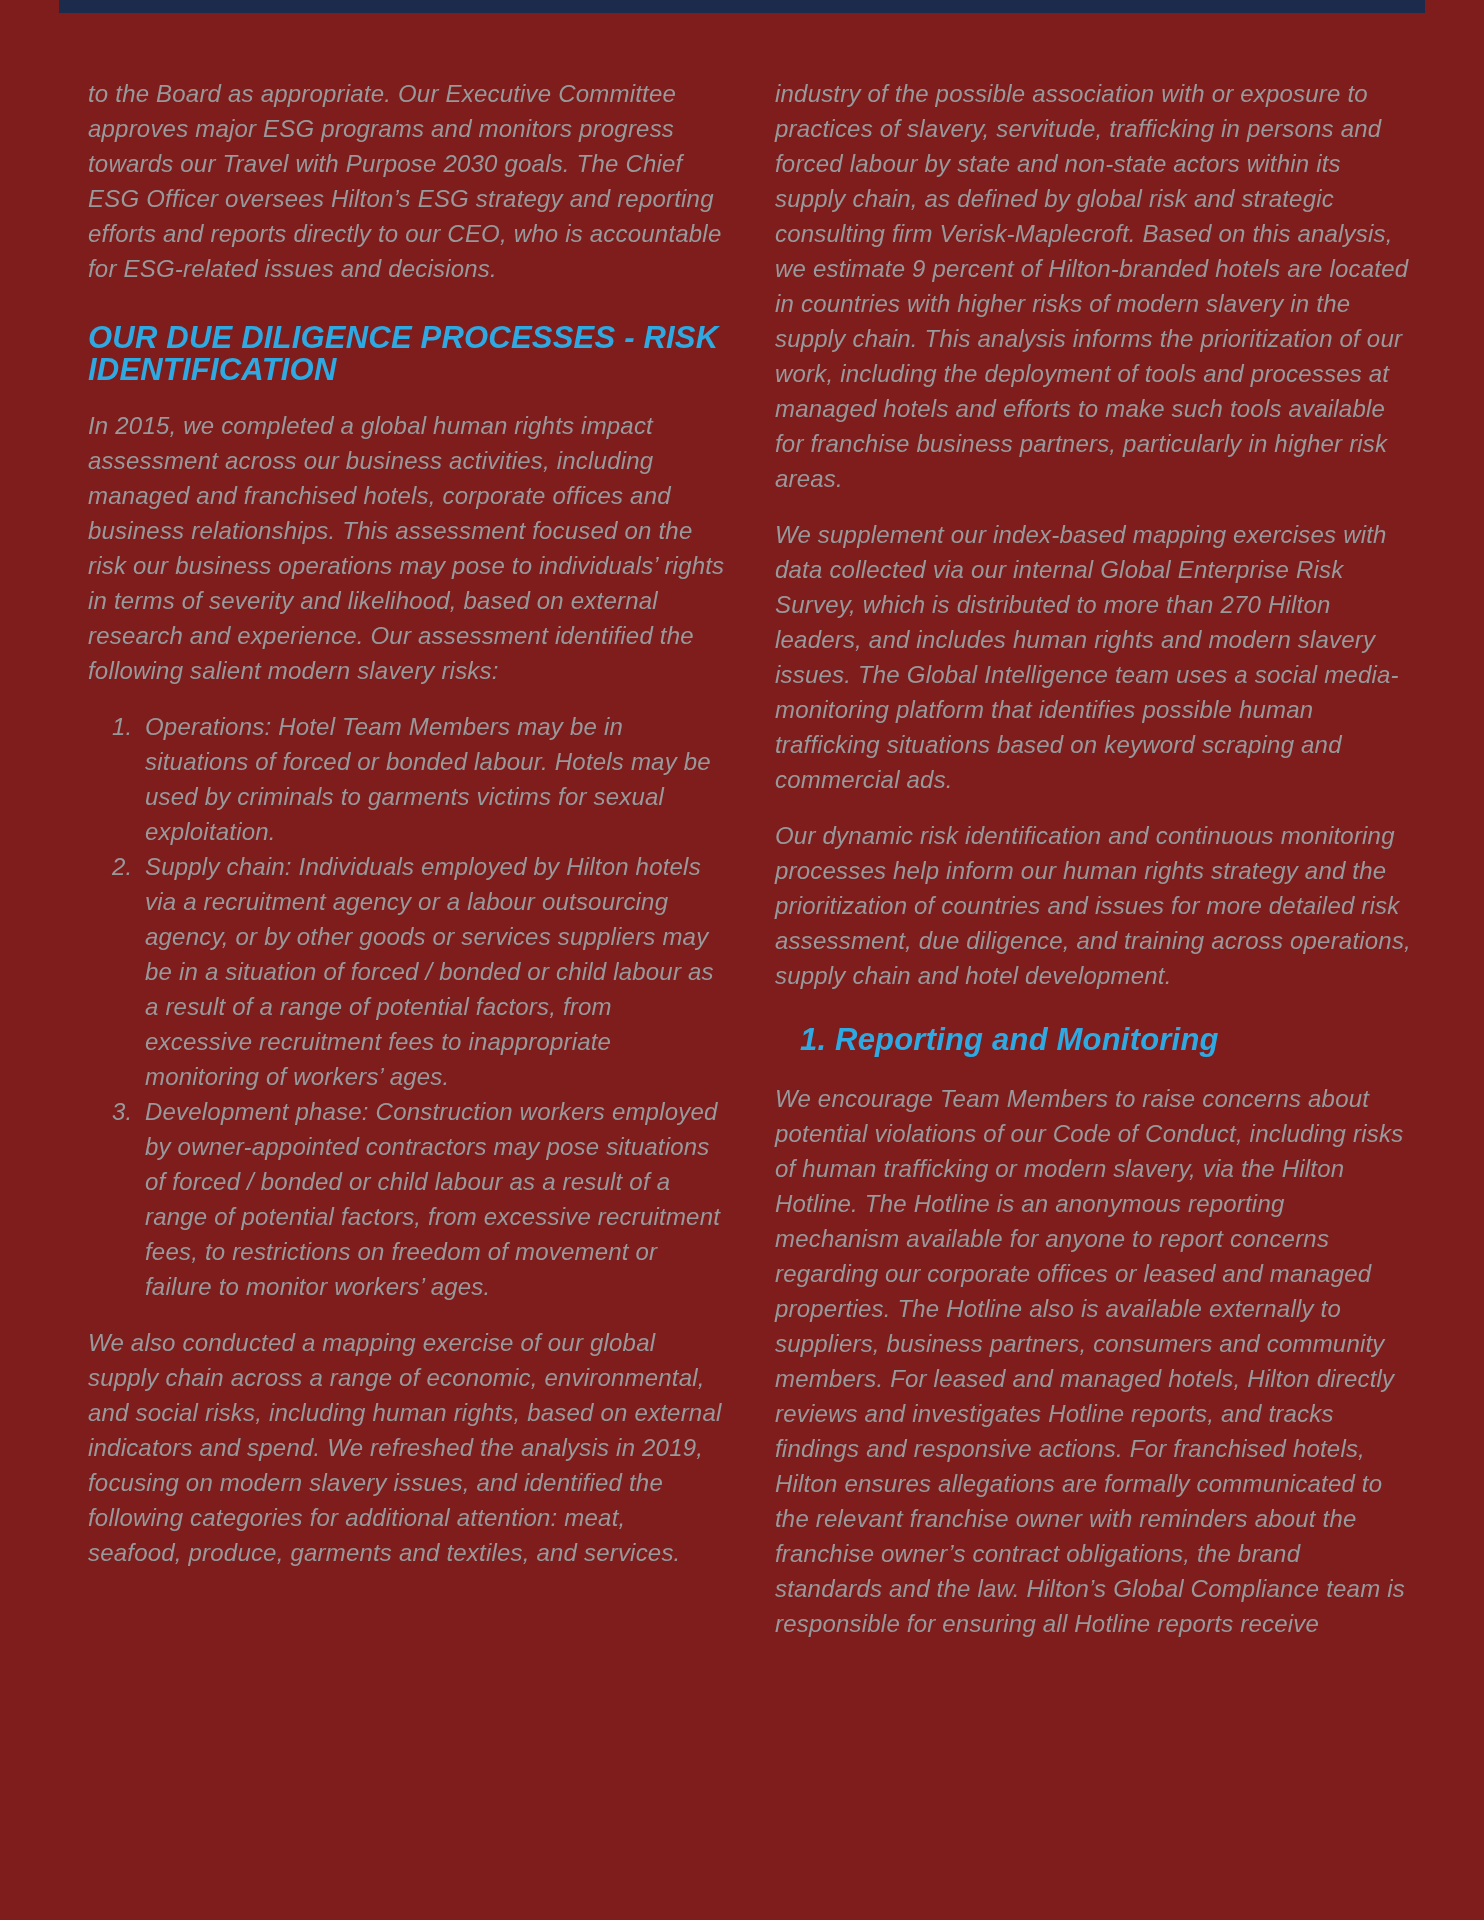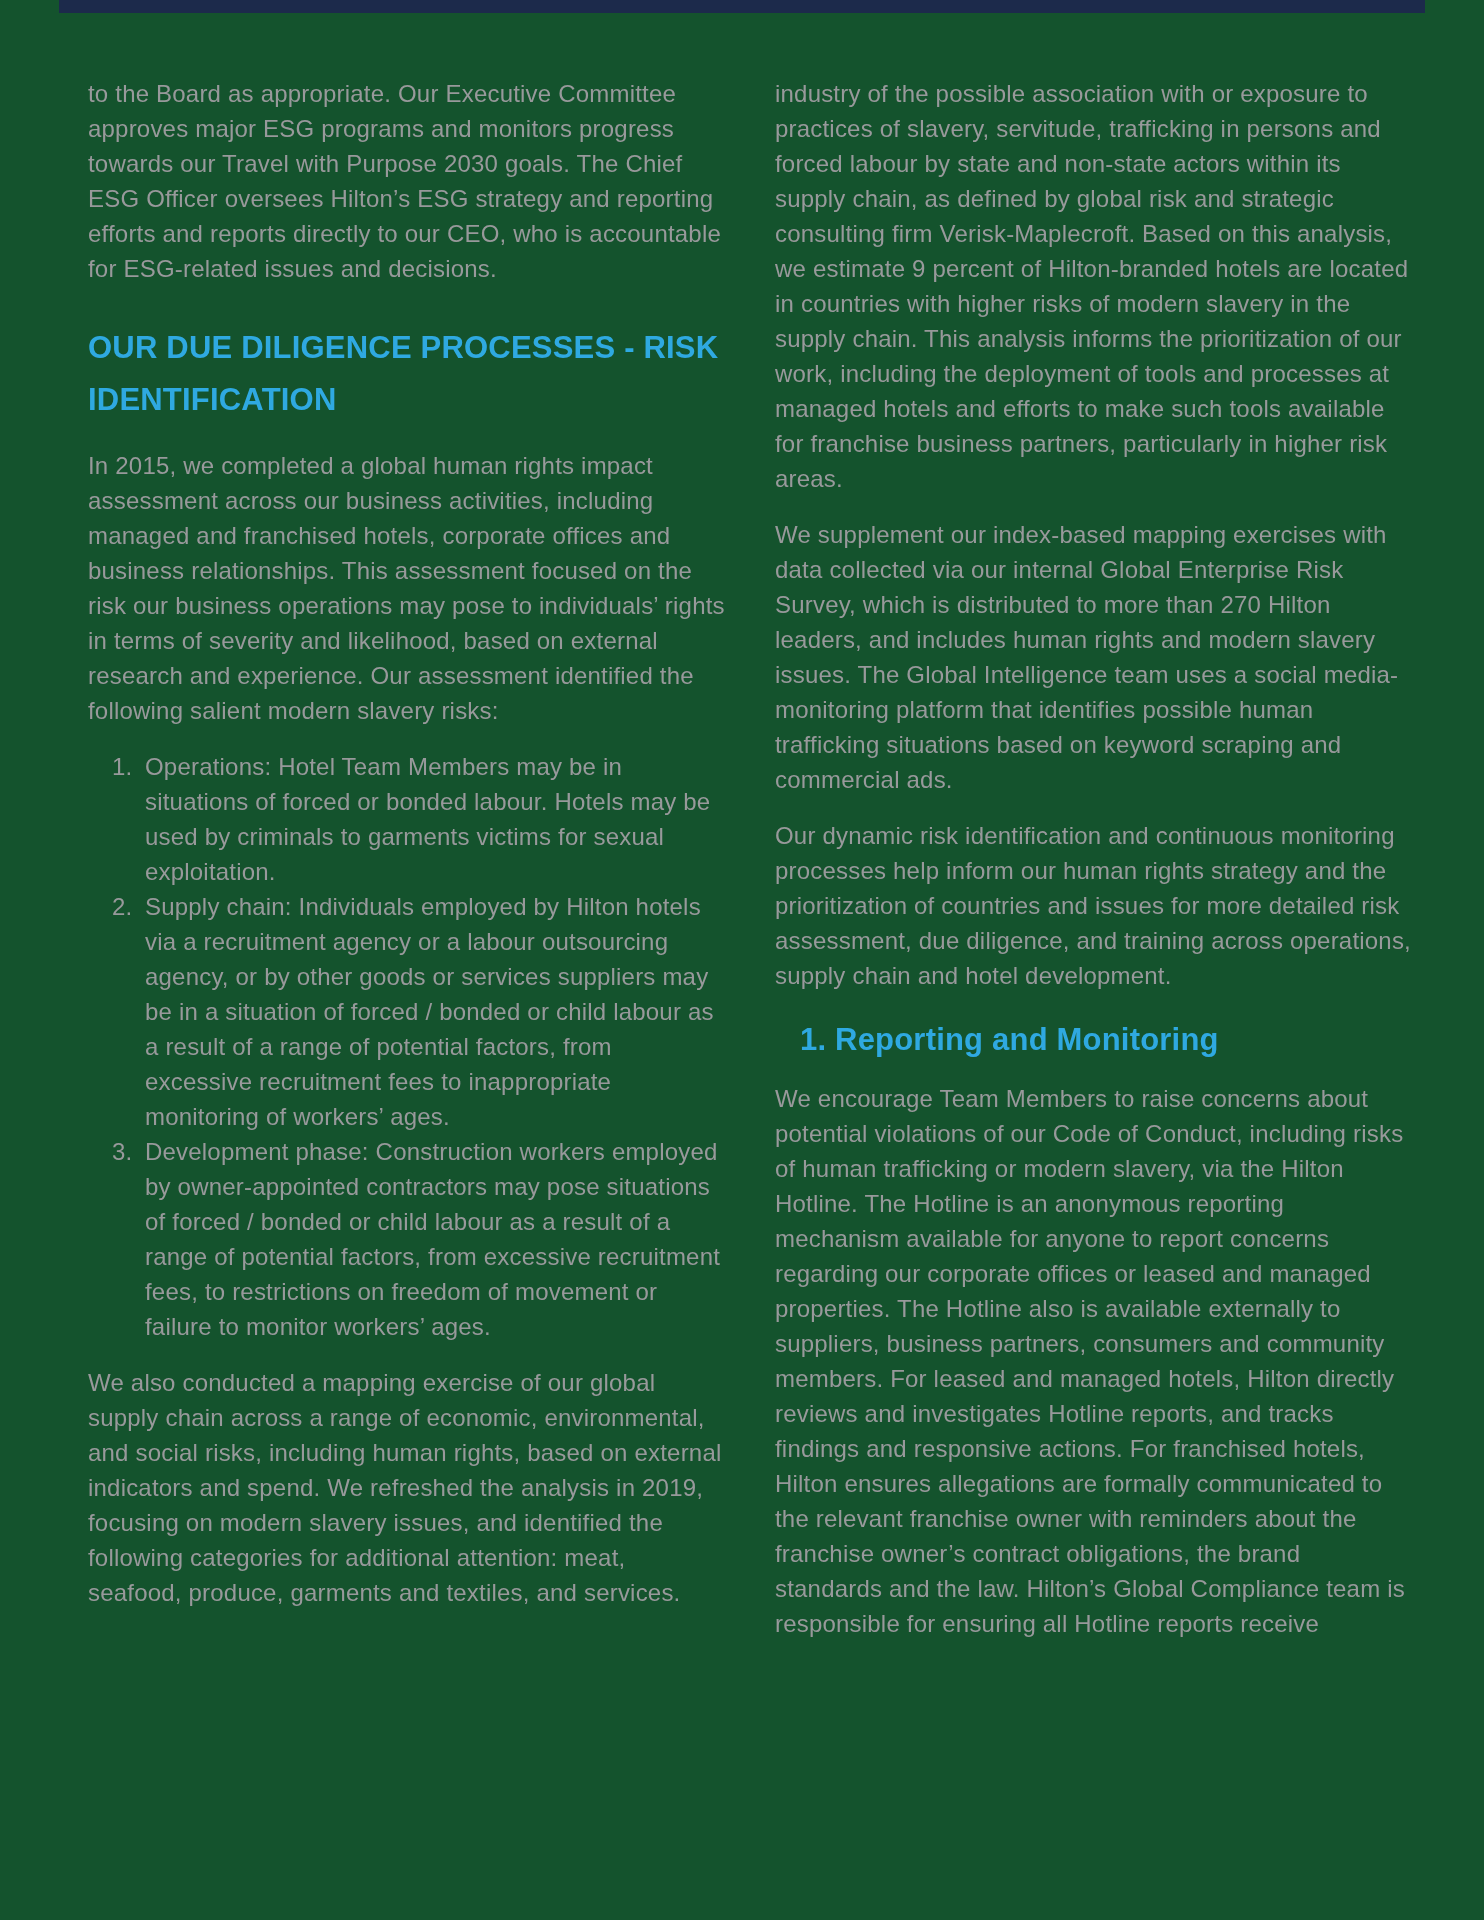--- a/index.html
+++ b/index.html
@@ -4,23 +4,24 @@
 <style>
   html, body {
     margin: 0;
     padding: 0;
     background: #ffffff;
   }
   .page {
     position: relative;
     width: 1484px;
     height: 1920px;
-    background: #14532d;
+    background: #7f1d1d;
     font-family: "Liberation Sans", sans-serif;
     overflow: hidden;
+    font-style: italic;
   }
   .top-bar {
     position: absolute;
     top: 0;
     left: 59px;
     width: 1366px;
     height: 13px;
     background: #1c2a4b;
   }
   .columns {
@@ -43,21 +44,21 @@
     margin: 0 0 21px 0;
   }
   .para:last-child {
     margin-bottom: 17px;
   }
   .section-heading {
     margin: 36px 0 22px 0;
     color: #2fa9e1;
     font-size: 31px;
     font-weight: 700;
-    line-height: 52px;
+    line-height: 32px;
     letter-spacing: 0.2px;
     text-transform: uppercase;
     white-space: pre-line;
   }
   .sub-heading {
     margin: 30px 0 24px 25px;
     color: #2fa9e1;
     font-size: 31px;
     font-weight: 700;
     line-height: 34px;

